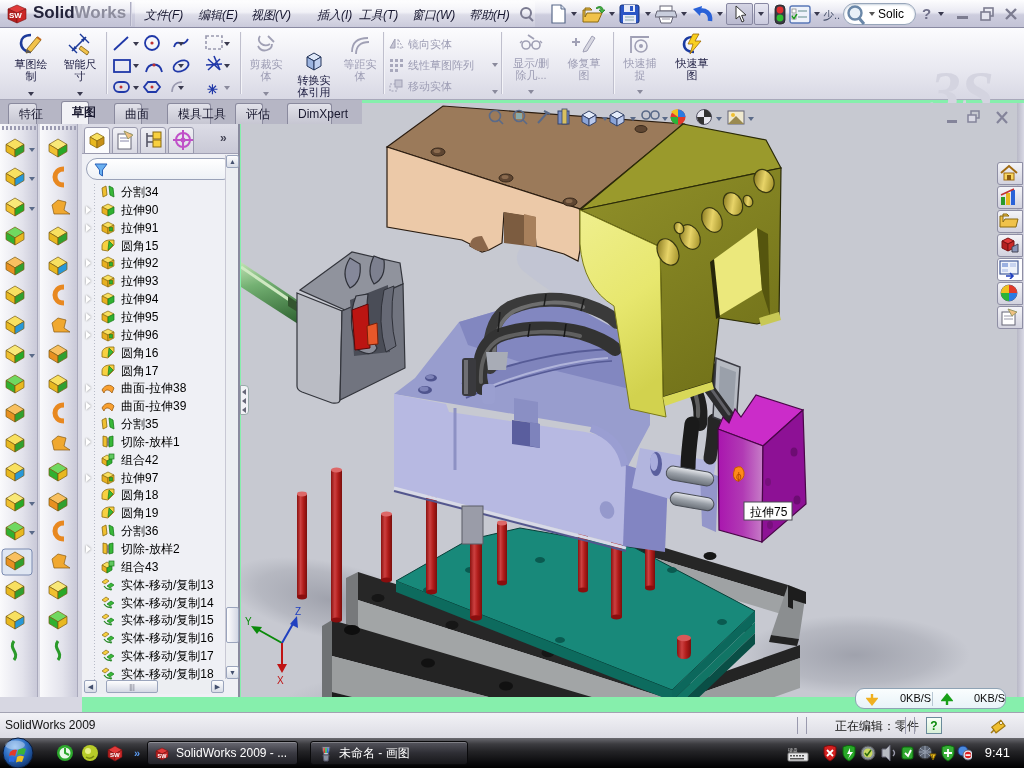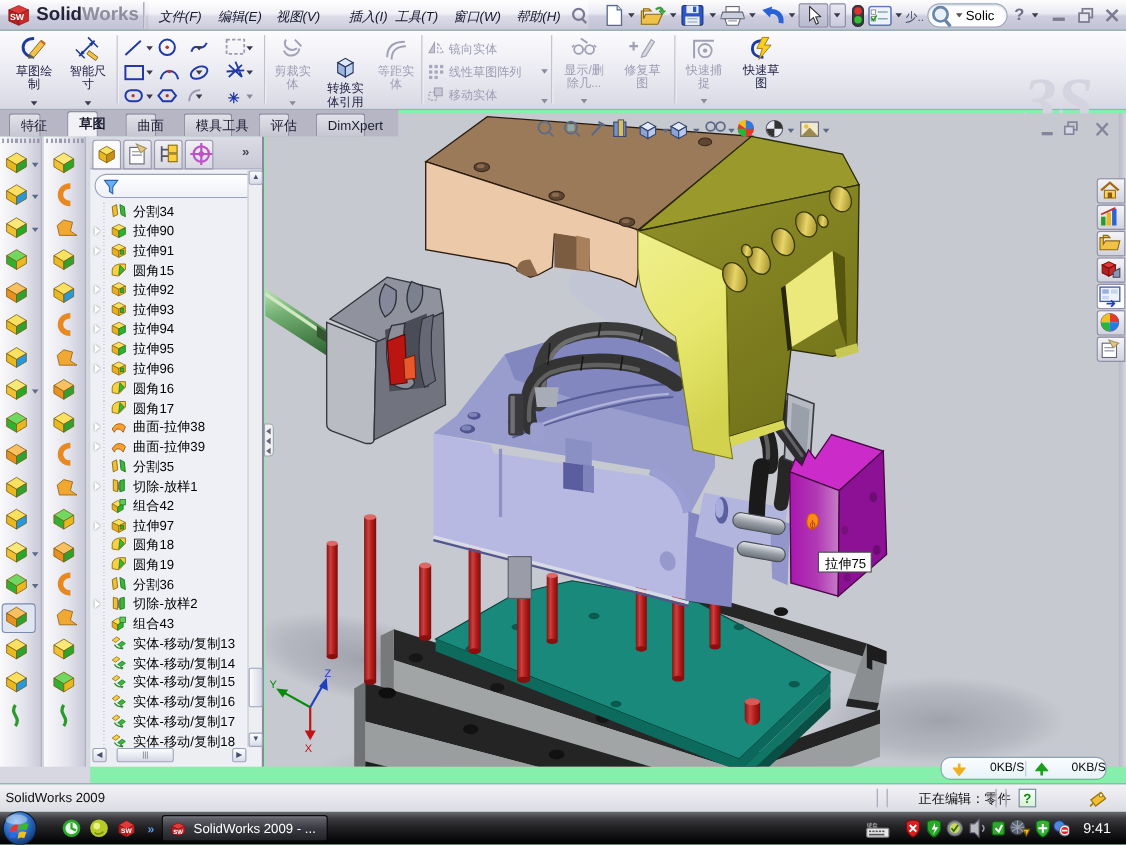--- a/index.html
+++ b/index.html
@@ -1158,20 +1158,30 @@
 
  <div class="tbtn" style="left:147px;width:151px;background:linear-gradient(#6a6a74,#3a3a42 50%,#222228);">
   <svg class="abs" style="left:6px;top:4px;" width="17" height="16" viewBox="0 0 17 16">
           <polygon points="2,5 8,2 14,5 8,8" fill="#e23a3a" stroke="#7a1212" stroke-width="0.6"></polygon>
           <polygon points="2,5 8,8 8,14 2,11" fill="#b42020" stroke="#7a1212" stroke-width="0.6"></polygon>
           <polygon points="14,5 8,8 8,14 14,11" fill="#cb2a2a" stroke="#7a1212" stroke-width="0.6"></polygon>
           <text x="3.5" y="12" font-size="5.5" font-weight="bold" fill="#fff">SW</text>
         </svg>
   <span style="margin-left:28px;">SolidWorks 2009 - ...</span>
  </div>
+ <div class="tbtn" style="left:310px;width:158px;">
+  <svg class="abs" style="left:7px;top:3px;" width="16" height="18" viewBox="0 0 16 18">
+          <path d="M4,2 L6,10 L10,10 L12,2 Z" fill="#c8ccd4" stroke="#556"></path>
+          <path d="M5,10 L11,10 L10,16 L6,16 Z" fill="#8890a0" stroke="#556"></path>
+          <line x1="6" y1="3" x2="6.5" y2="8" stroke="#e23a2a" stroke-width="1.4"></line>
+          <line x1="8" y1="3" x2="8" y2="8" stroke="#2ab43a" stroke-width="1.4"></line>
+          <line x1="10" y1="3" x2="9.5" y2="8" stroke="#2a6ae2" stroke-width="1.4"></line>
+        </svg>
+  <span style="margin-left:28px;">未命名 - 画图</span>
+ </div>
 
  <svg class="abs" style="left:786px;top:8px;" width="26" height="16" viewBox="0 0 26 16">
   <text x="2" y="6" font-size="5" fill="#ccc">键盘</text>
   <rect x="2" y="7" width="20" height="8" rx="1" fill="#e8e8ea" stroke="#888"></rect>
   <g fill="#555">
           <rect x="4" y="9" width="2" height="1.5"></rect>
           <rect x="7" y="9" width="2" height="1.5"></rect>
           <rect x="10" y="9" width="2" height="1.5"></rect>
           <rect x="13" y="9" width="2" height="1.5"></rect>
           <rect x="16" y="9" width="2" height="1.5"></rect>

